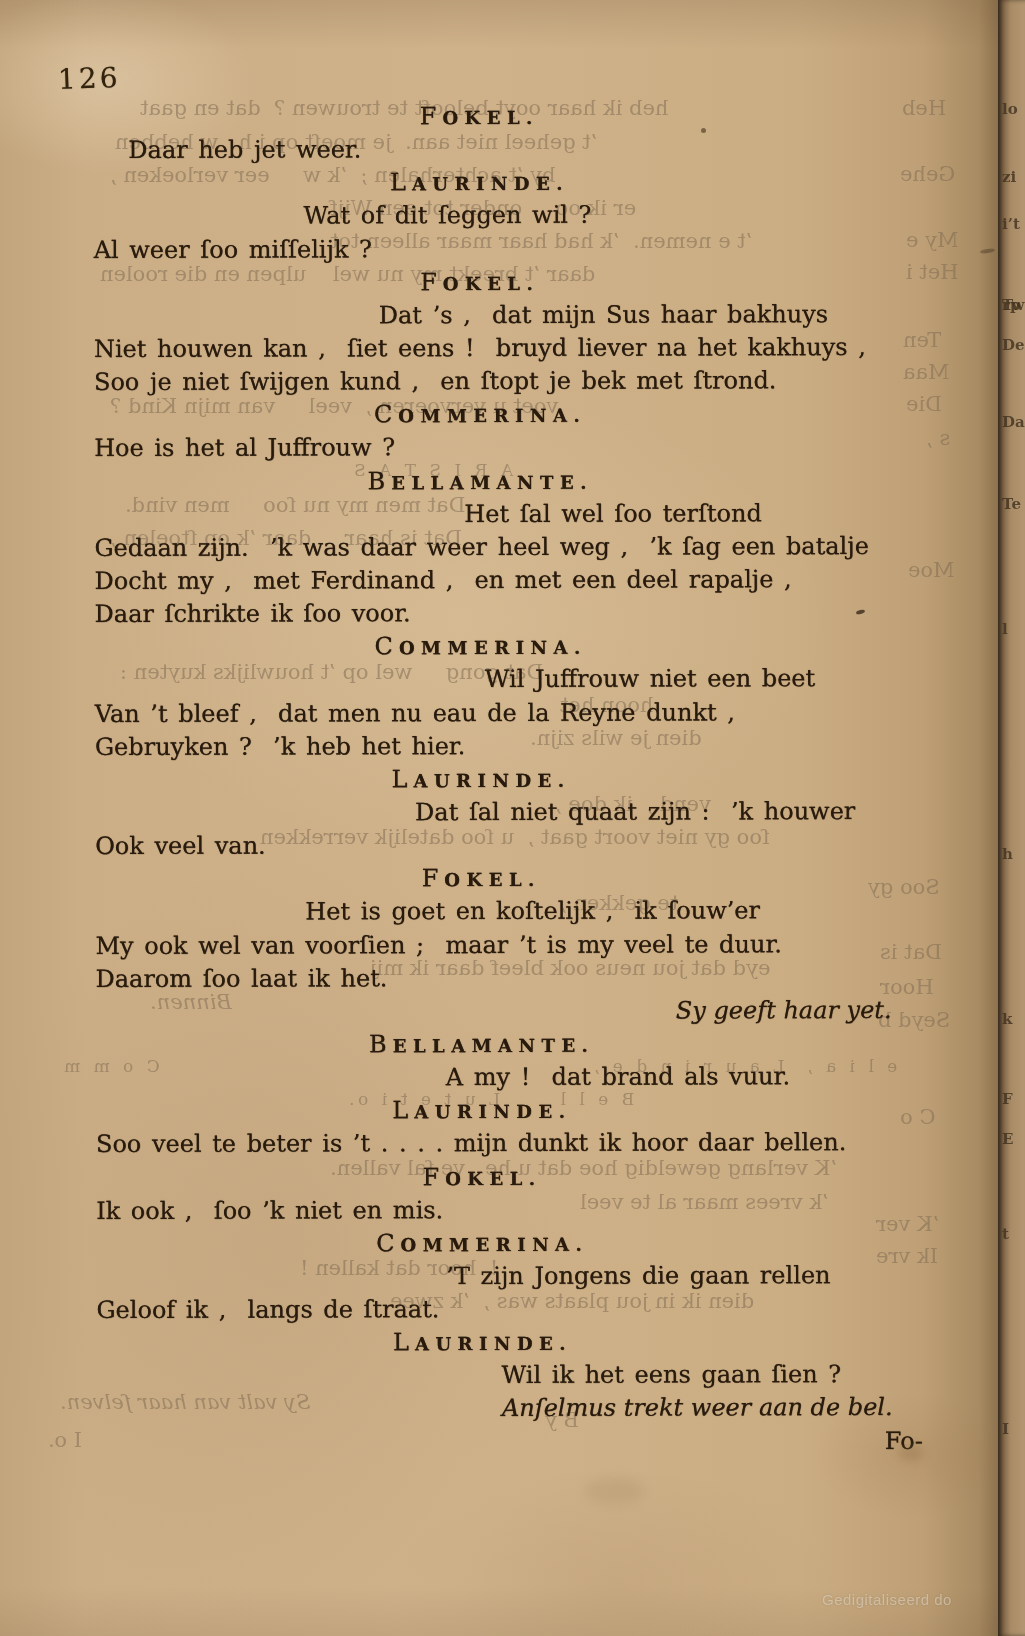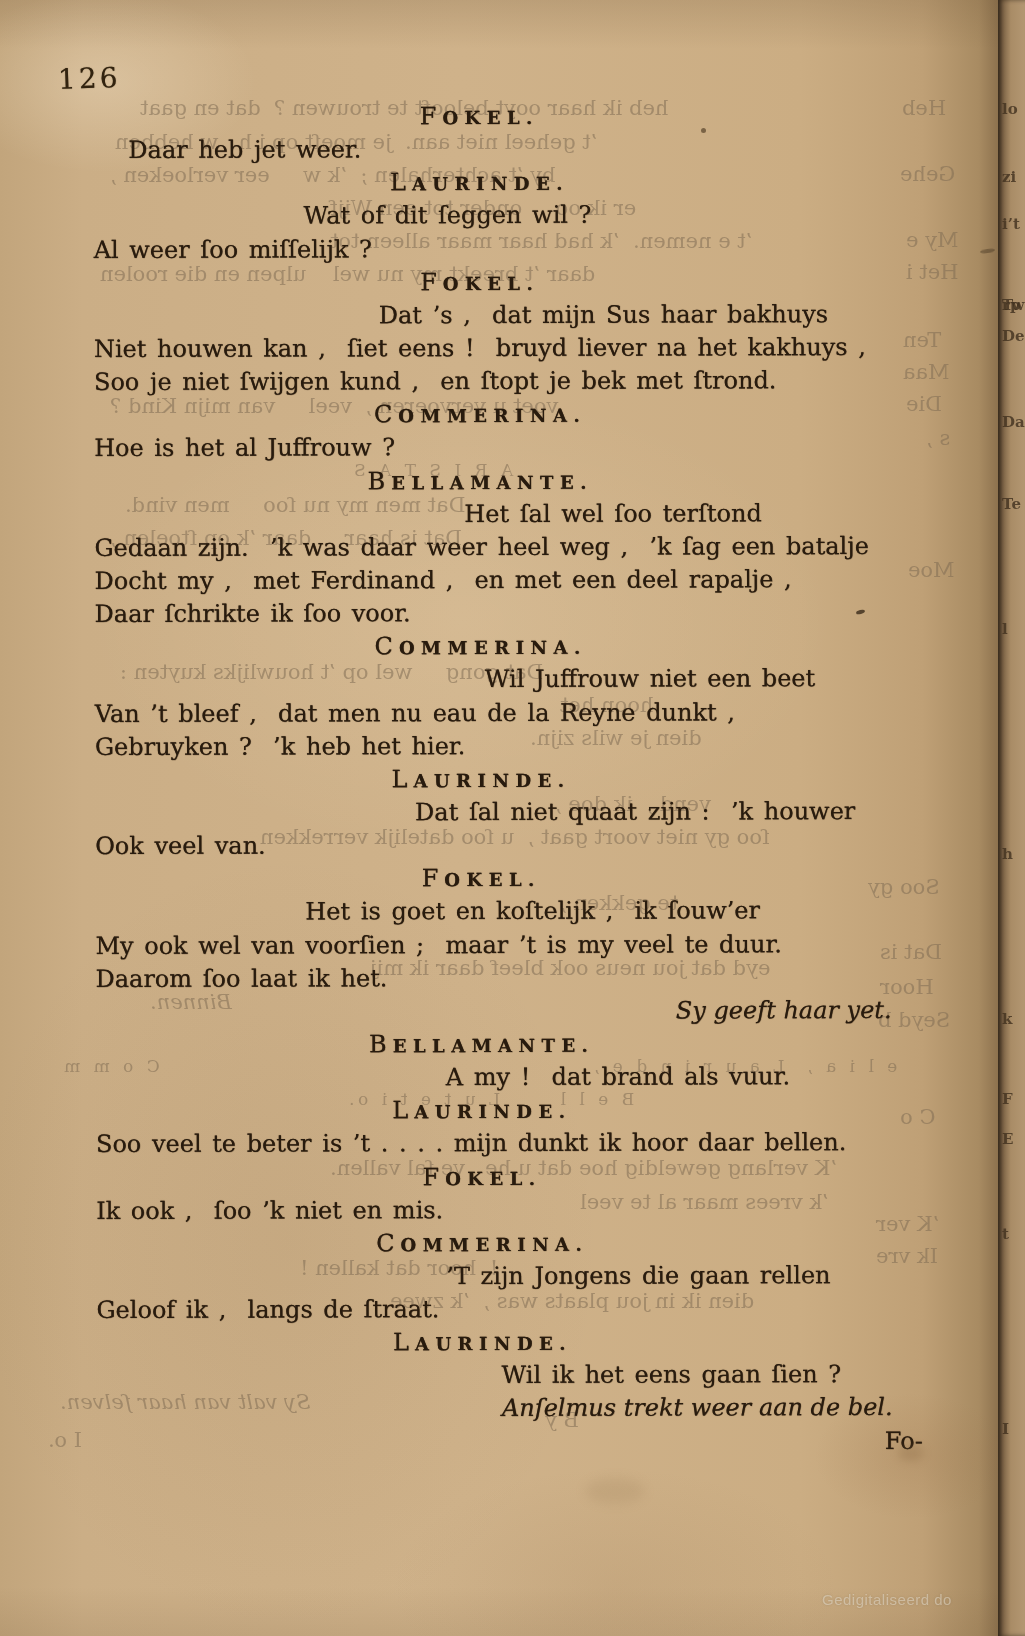--- a/index.html
+++ b/index.html
@@ -164,21 +164,21 @@
   <div class="speck sp3"></div>
   <div class="speck sp4"></div>
   <div class="speck sp5"></div>
 
   <div class="next-page-strip">
       <div class="edge-frag" style="top: 100px;">lo</div>
       <div class="edge-frag" style="top: 168px;">zi</div>
       <div class="edge-frag" style="top: 215px;">i’t</div>
       <div class="edge-frag" style="top: 296px;">rp</div>
       <div class="edge-frag" style="top: 296px;">Tw</div>
-      <div class="edge-frag" style="top: 327px;">De</div>
+      <div class="edge-frag" style="top: 336px;">De</div>
       <div class="edge-frag" style="top: 413px;">Da</div>
       <div class="edge-frag" style="top: 495px;">Te</div>
       <div class="edge-frag" style="top: 620px;">l</div>
       <div class="edge-frag" style="top: 845px;">h</div>
       <div class="edge-frag" style="top: 1010px;">k</div>
       <div class="edge-frag" style="top: 1090px;">F</div>
       <div class="edge-frag" style="top: 1130px;">E</div>
       <div class="edge-frag" style="top: 1225px;">t</div>
       <div class="edge-frag" style="top: 1420px;">I</div>
     </div>

